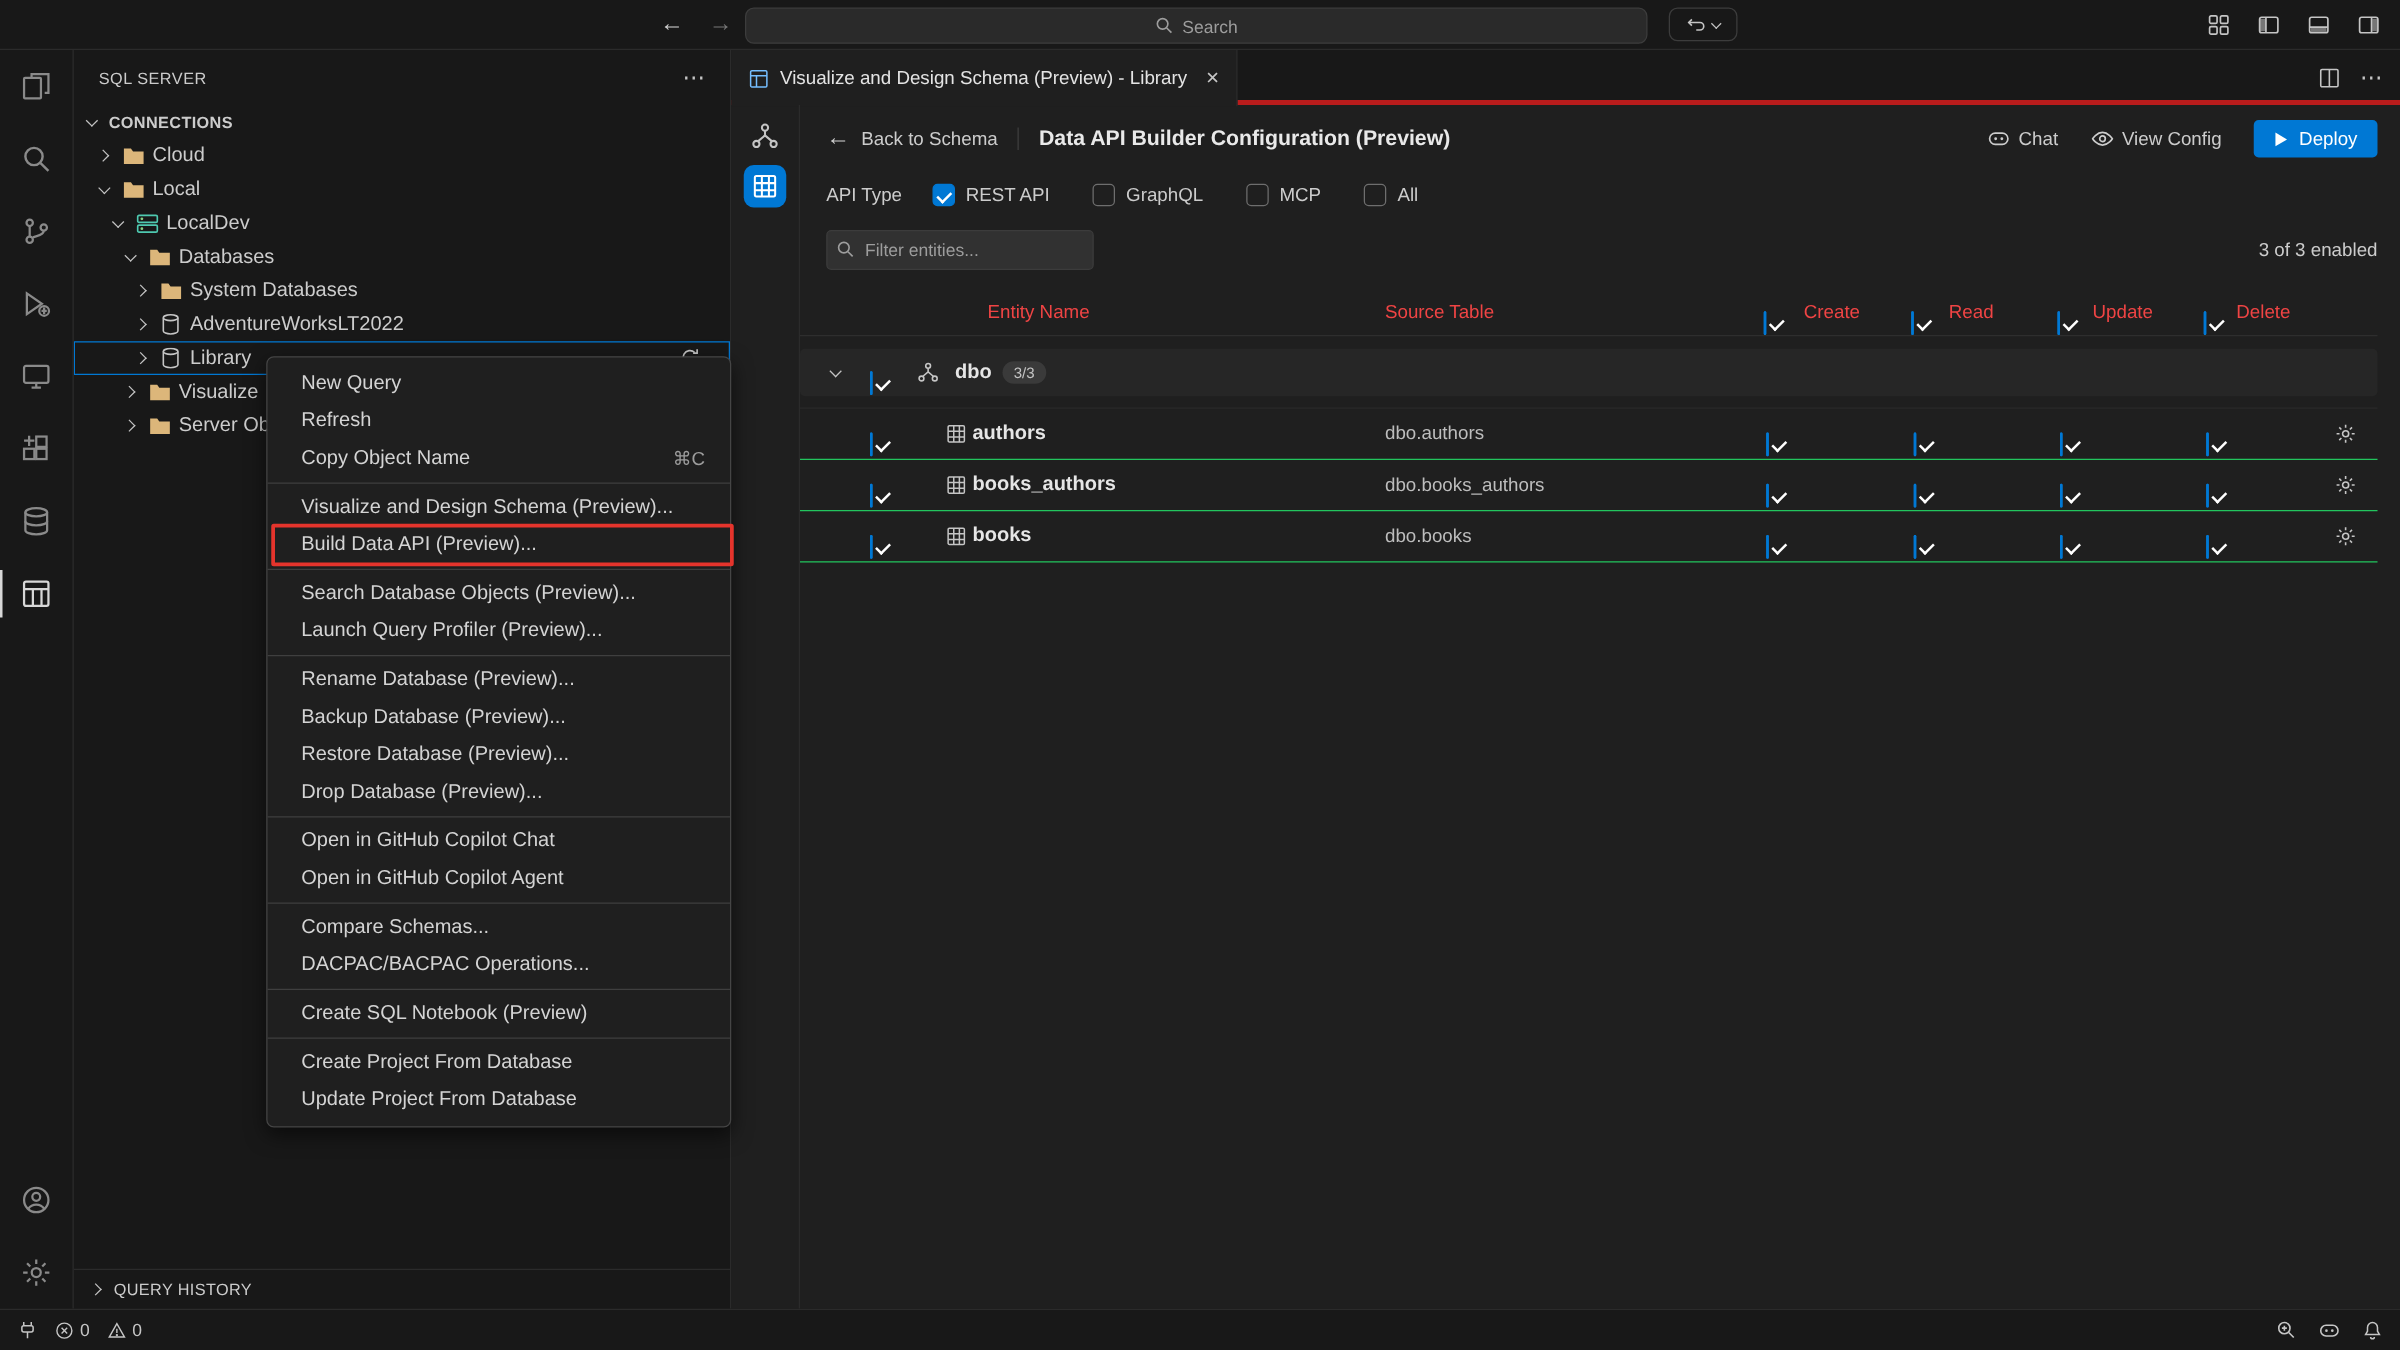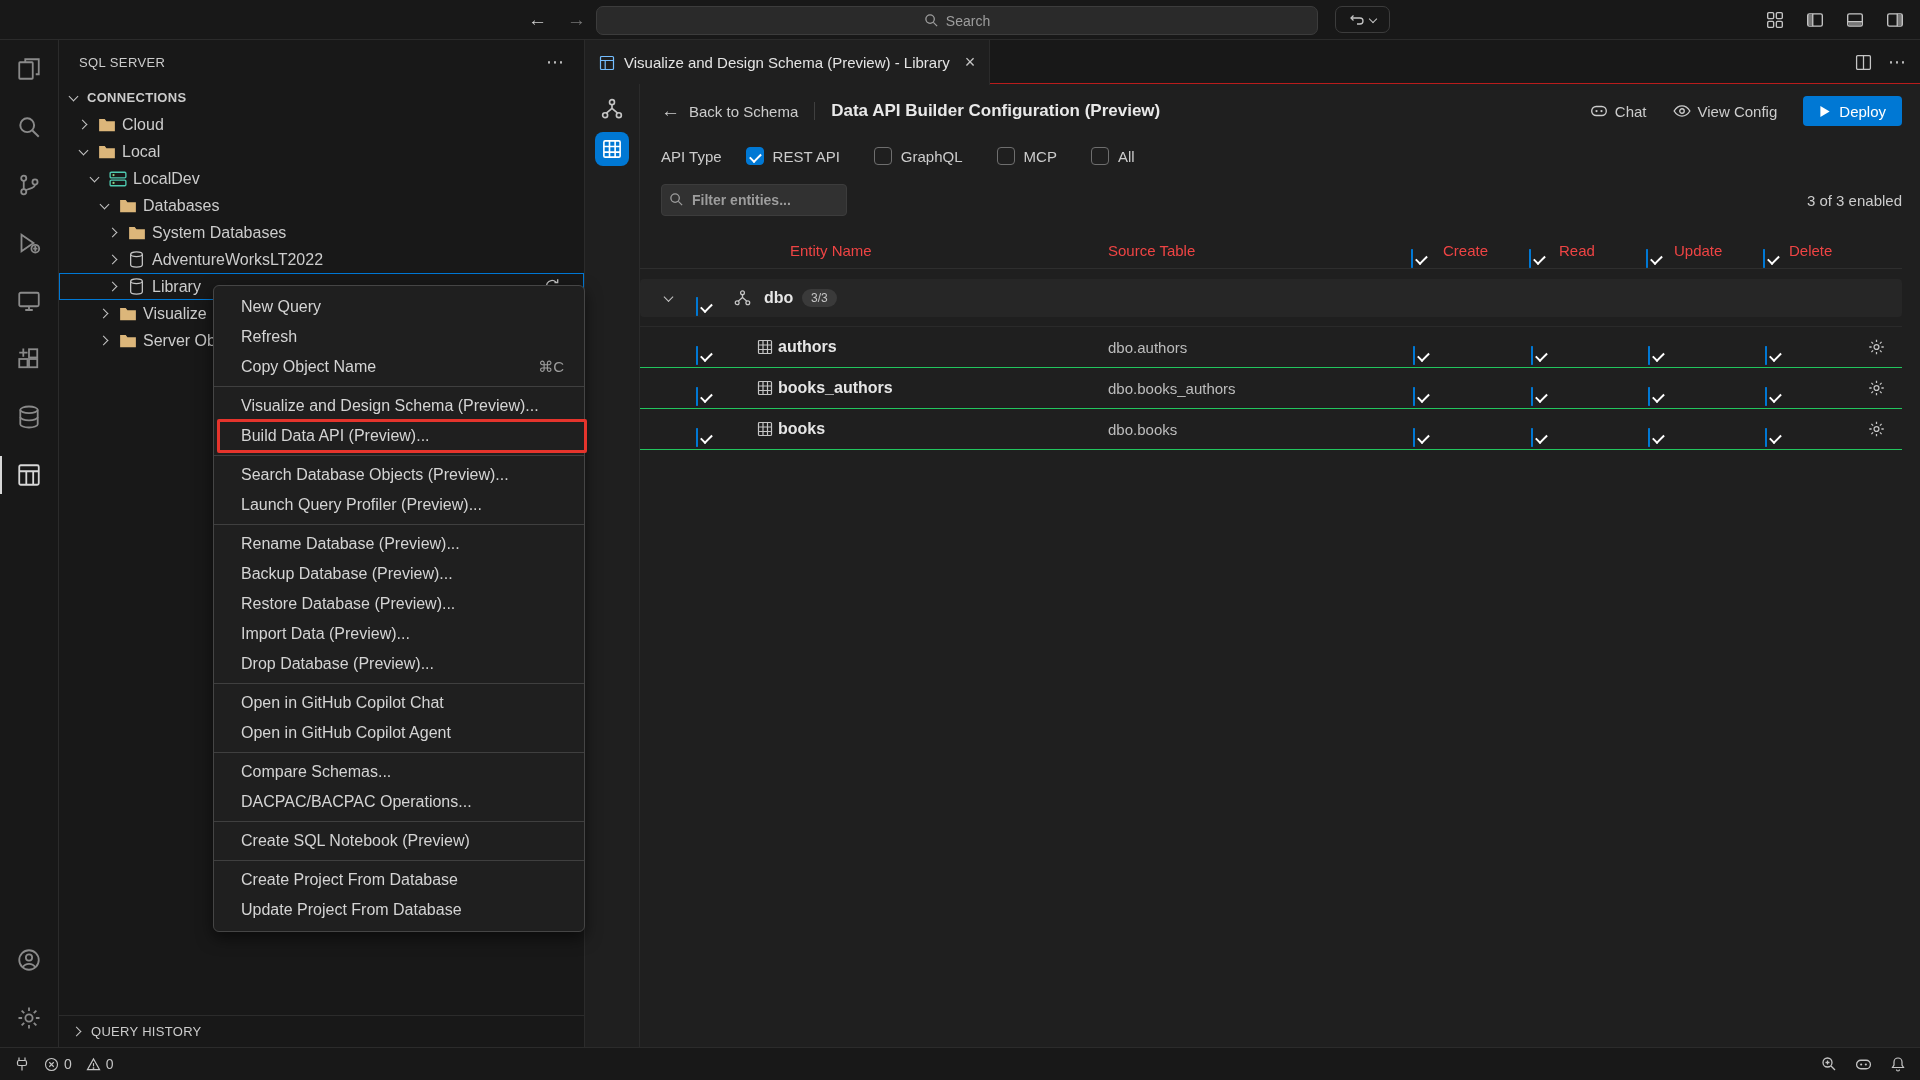--- a/index.html
+++ b/index.html
@@ -52,21 +52,21 @@
     border:1px solid #454545; border-radius:6px; box-shadow:0 6px 16px rgba(0,0,0,.55);
     padding:6px 0; z-index:100; }
   .mi { position:relative; height:30px; display:flex; align-items:center; padding:0 20px 0 27px; font-size:16px; color:#d4d4d4; }
   .mi .shortcut { margin-left:auto; color:#9d9d9d; font-size:15px; }
   .msep { height:1px; background:#3f3f3f; margin:4px 0; }
   .annotation { position:absolute; left:3px; right:-3px; top:-2px; bottom:-2px;
     border:3px solid #e5342c; border-radius:2px; pointer-events:none; }
 
   
   .editor { position:absolute; left:585px; top:40px; right:0; bottom:33px; background:#1f1f1f; }
-  .tabbar { position:relative; height:44px; background:#181818; border-bottom:1px solid #b91c1c; display:flex; }
+  .tabbar { position:relative; height:44px; background:#181818; border-bottom:4px solid #b91c1c; display:flex; }
   .tab { height:45px; margin-bottom:-1px; background:#1f1f1f; border-right:1px solid #2b2b2b;
     display:flex; align-items:center; gap:9px; padding:0 14px; font-size:15px; color:#e4e4e4; }
   .tab-close { font-size:18px; color:#c5c5c5; margin-left:6px; }
   .tab-actions { position:absolute; right:14px; top:0; height:44px; display:flex; gap:16px; align-items:center; color:#c5c5c5; }
   .tab-more { font-size:18px; }
 
   .editor-body { position:absolute; top:44px; left:0; right:0; bottom:0; display:flex; }
   .rail { width:55px; border-right:1px solid #2b2b2b; display:flex; flex-direction:column; align-items:center; flex:none; }
   .rail-ic { margin-top:14px; color:#c5c5c5; }
   .rail-active { margin-top:12px; width:34px; height:34px; border-radius:8px; background:#0078d4;
@@ -87,22 +87,22 @@
   .api-label { font-size:15px; margin-right:24px; }
   .api-opt { display:flex; align-items:center; gap:9px; margin-right:34px; font-size:15px; }
 
   .cb { width:18px; height:18px; border-radius:4px; border:1px solid #6e6e6e; background:transparent; flex:none; }
   .cb.on { background:#0078d4; border-color:#0078d4; position:relative; }
   .cb.on::after { content:""; position:absolute; left:5.5px; top:2.5px; width:4.5px; height:9px;
     border:solid #fff; border-width:0 2.2px 2.2px 0; transform:rotate(45deg); }
 
   .filter-row { display:flex; align-items:center; justify-content:space-between; margin:14px 18px 0 21px; }
   .filter-input { position:relative; }
-  .filter-input input { width:186px; height:32px; background:#313131; border:1px solid #3c3c3c; border-radius:4px;
-    color:#cccccc; font-size:14px; font-family:"Liberation Sans", sans-serif; padding:0 8px 0 30px; outline:none;font-weight:bold; }
+  .filter-input input { width:214px; height:32px; background:#313131; border:1px solid #3c3c3c; border-radius:4px;
+    color:#cccccc; font-size:14px; font-family:"Liberation Sans", sans-serif; padding:0 8px 0 30px; outline:none; }
   .filter-input input::placeholder { color:#9d9d9d; }
   .filter-ic { position:absolute; left:8px; top:8px; color:#9d9d9d; }
   .enabled-summary { font-size:15px; color:#cccccc; }
 
   .dab-table { position:relative; margin:16px 18px 0 0; }
   .abs { position:absolute; top:50%; transform:translateY(-50%); }
   .thead { position:relative; height:37px; border-bottom:1px solid #2e2e2e; font-size:15px; color:#ef4444; }
   .grow { position:relative; height:38px; margin-top:10px; background:#262626; border-radius:4px; }
   .gname { font-size:16px; font-weight:700; color:#e6e6e6; }
   .gbadge { background:#3a3a3a; color:#c5c5c5; font-size:12px; padding:2px 9px; border-radius:9px; }
@@ -407,23 +407,20 @@
       </div>
     <div class="msep"></div>
     <div class="mi">
         <span>Rename Database (Preview)...</span>
       </div>
     <div class="mi">
         <span>Backup Database (Preview)...</span>
       </div>
     <div class="mi">
         <span>Restore Database (Preview)...</span>
-      </div>
-    <div class="mi">
-        <span>Import Data (Preview)...</span>
       </div>
     <div class="mi">
         <span>Drop Database (Preview)...</span>
       </div>
     <div class="msep"></div>
     <div class="mi">
         <span>Open in GitHub Copilot Chat</span>
       </div>
     <div class="mi">
         <span>Open in GitHub Copilot Agent</span>

